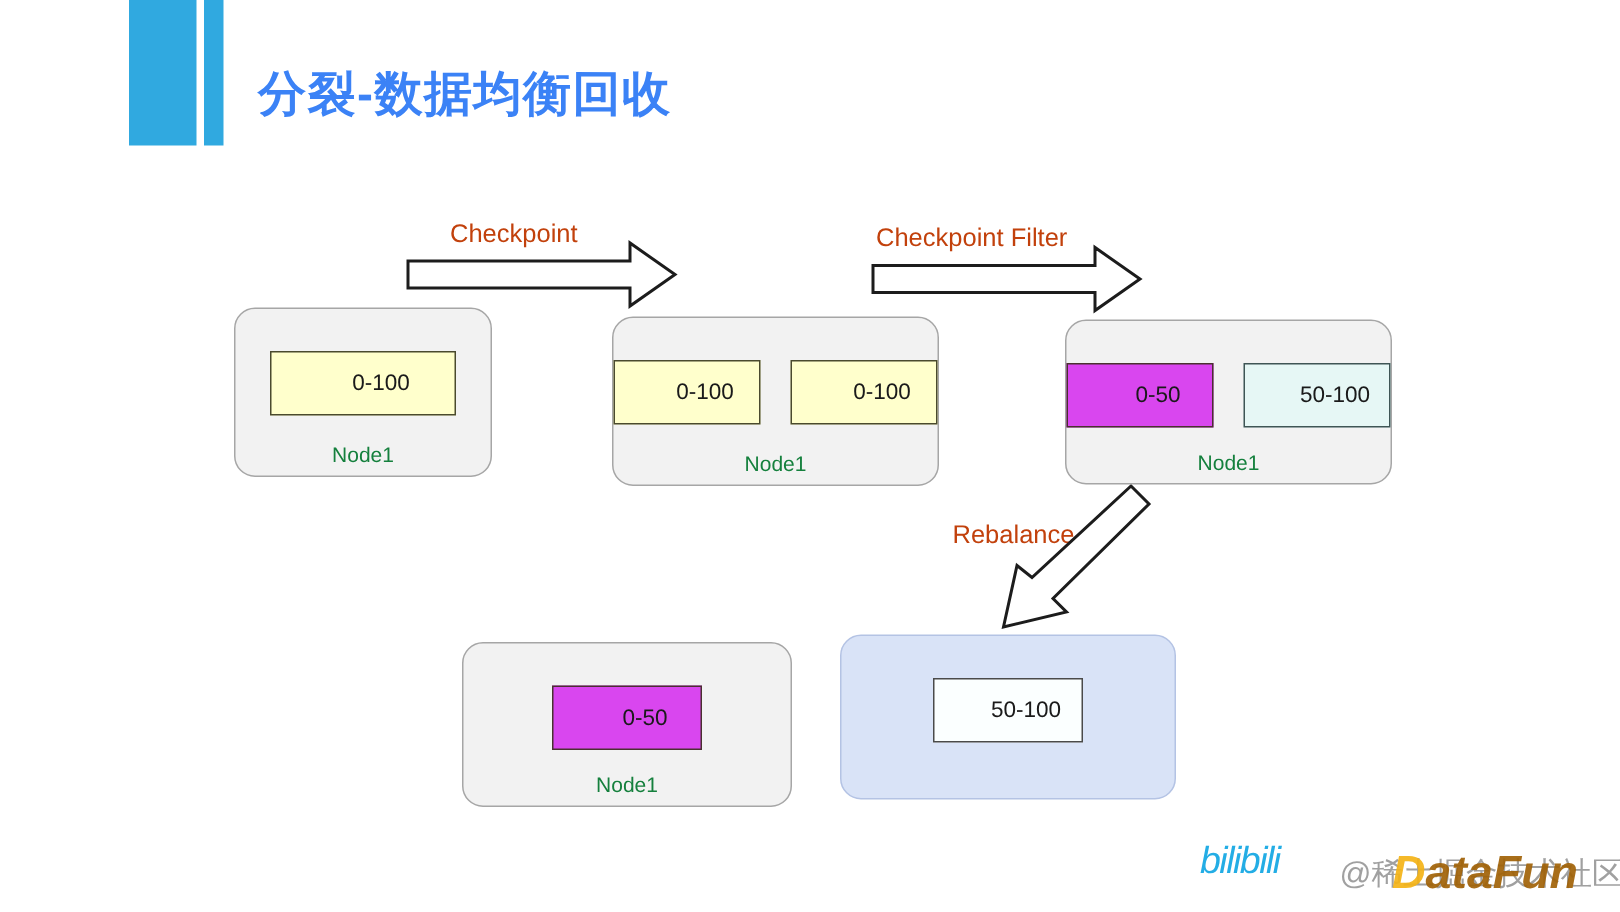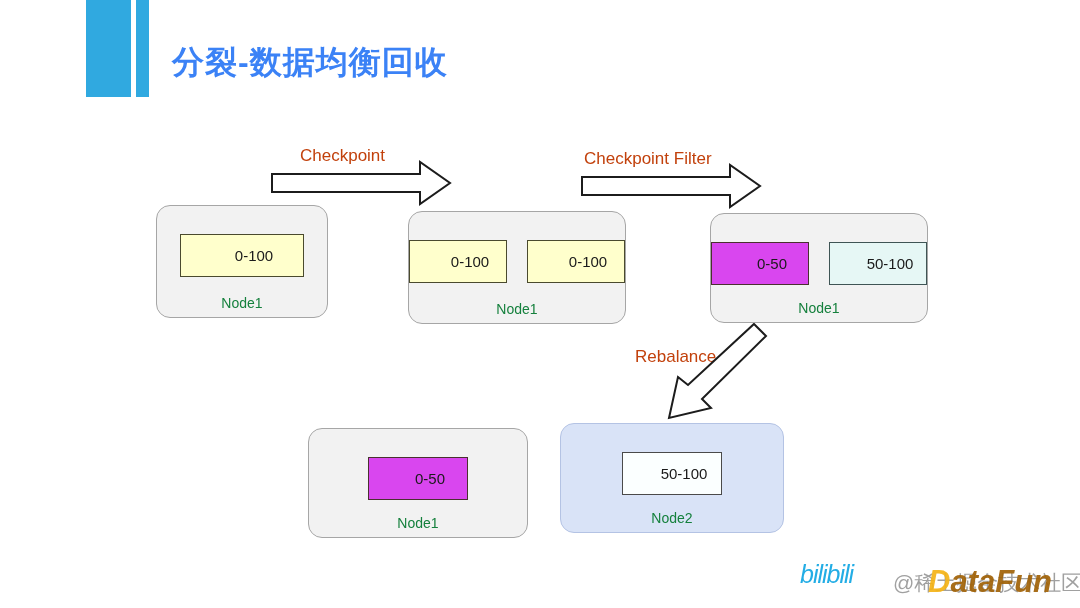--- a/index.html
+++ b/index.html
@@ -204,20 +204,19 @@
     <div class="chips">
       <div class="chip pink">0-50</div>
     </div>
     <div class="node-label">Node1</div>
   </div>
 
   <div class="node-box blue" style="left:560px; top:423px; width:224px; height:110px;">
     <div class="chips">
       <div class="chip white">50-100</div>
     </div>
-    <div class="node-label">Node2</div>
   </div>
 
   <div class="bilibili">bilibili</div>
   <div class="wm-juejin">@稀土掘金技术社区</div>
   <div class="wm-datafun"><span class="d">D</span><span class="rest">ataFun</span></div>
 
 </div>
 
 </body></html>

